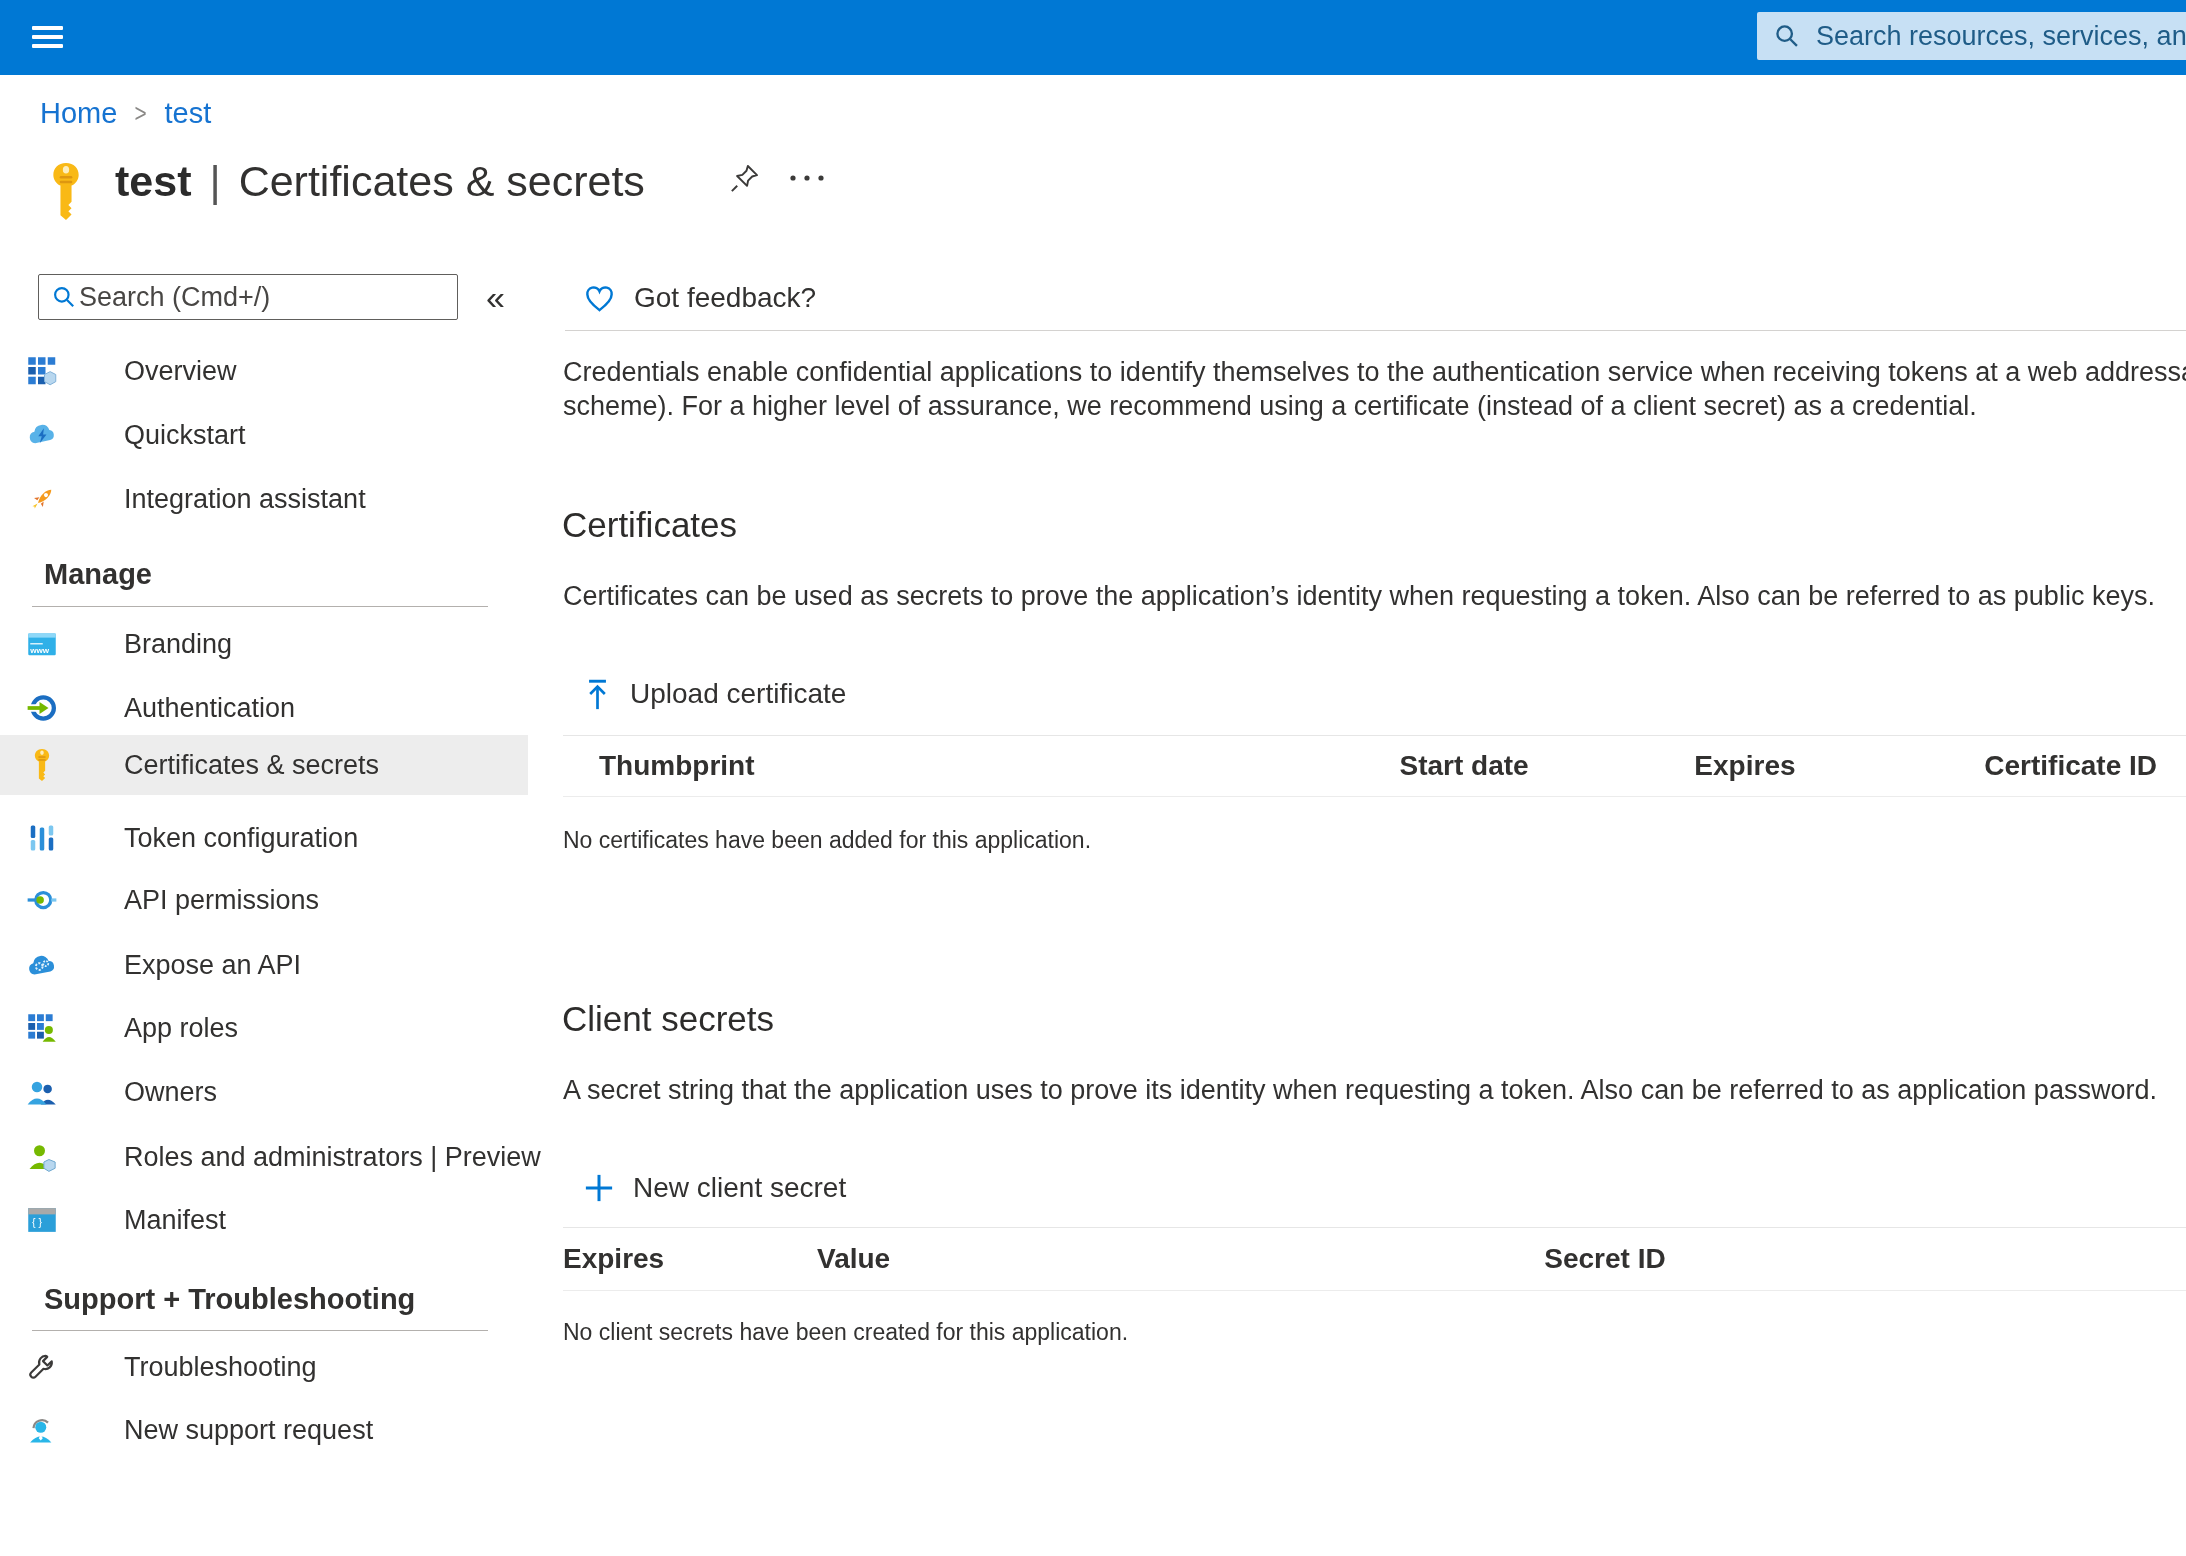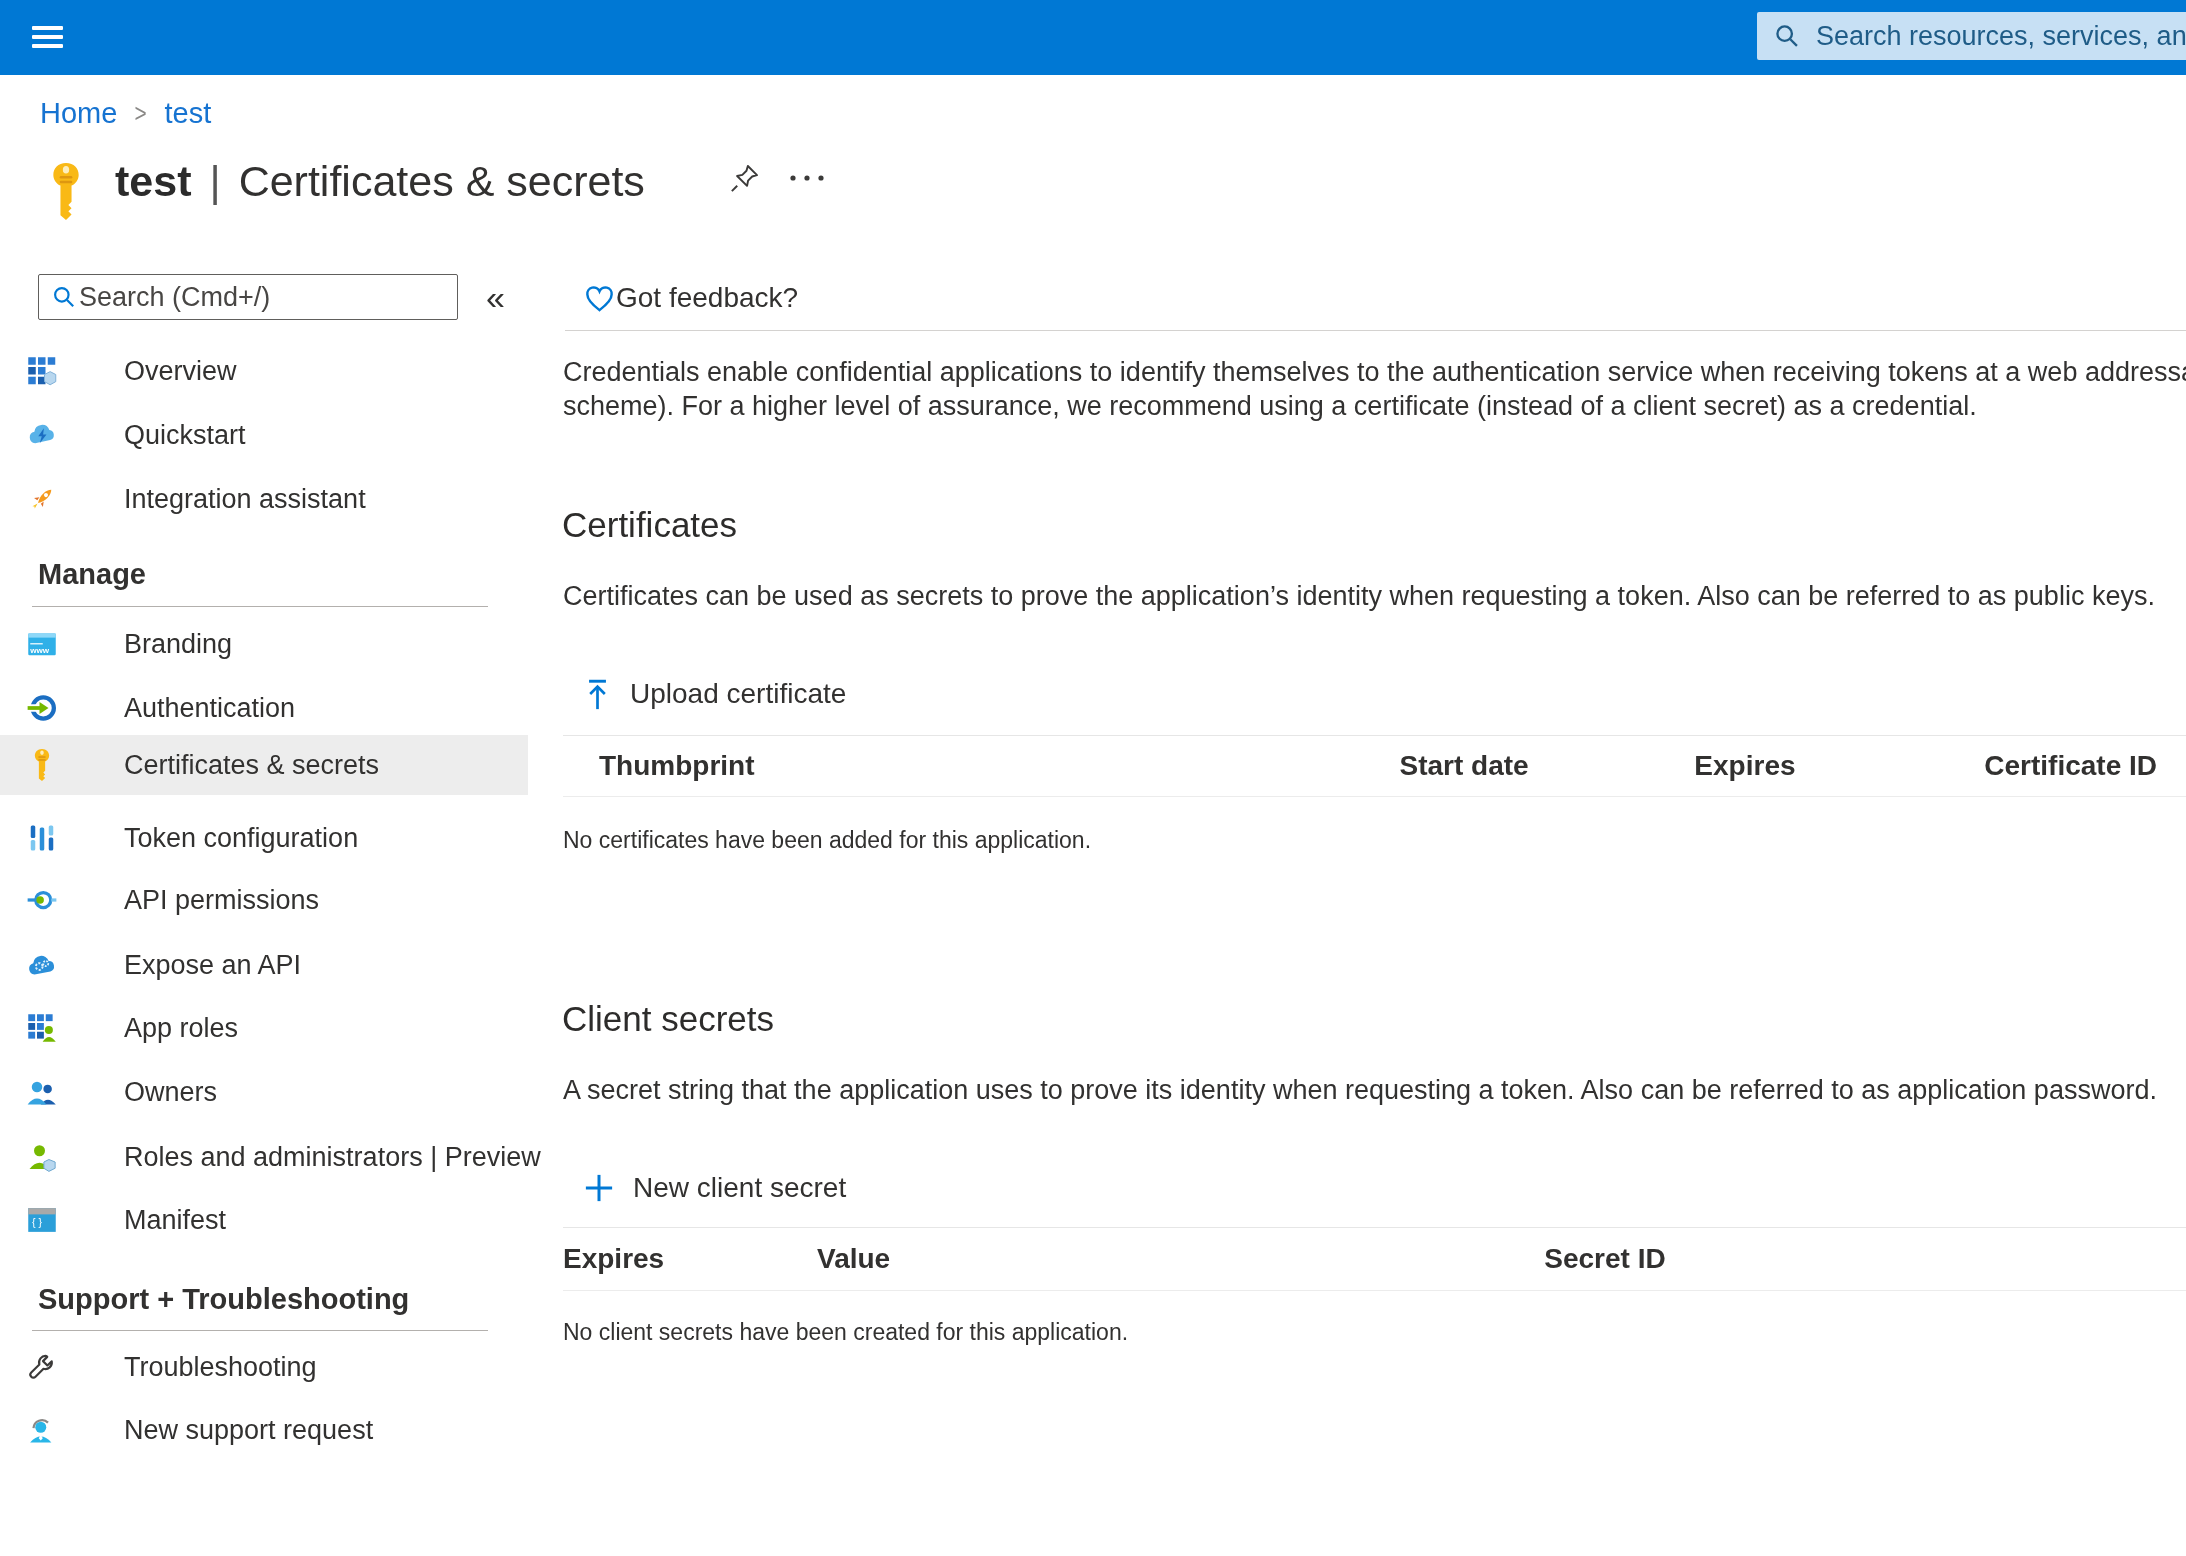--- a/index.html
+++ b/index.html
@@ -36,24 +36,24 @@
     border-radius:2px;display:flex;align-items:center;padding-left:12px;box-sizing:border-box;background:#fff;}
   .side-search input{background:transparent;border:none;outline:none;flex:1;
     font-family:"Liberation Sans",sans-serif;font-size:27px;color:#484644;}
   .side-search input::placeholder{color:#484644;opacity:1;}
   .collapse{position:absolute;left:486px;top:278px;font-size:34px;color:#323130;cursor:pointer;}
   .nav-row{position:absolute;left:0;width:528px;height:64px;display:flex;align-items:center;
     padding-left:26px;box-sizing:border-box;cursor:pointer;font-size:27px;color:#323130;gap:47px;}
   .nav-row.selected{background:#ededed;height:60px;}
   .nav-icon{width:31px;height:31px;flex:0 0 31px;margin-right:20px;display:flex;align-items:center;justify-content:center;}
   .nav-label{white-space:nowrap;}
-  .section-hdr{position:absolute;left:38px;font-size:29px;font-weight:bold;color:#323130;white-space:nowrap;}
+  .section-hdr{position:absolute;left:44px;font-size:29px;font-weight:bold;color:#323130;white-space:nowrap;}
   .side-divider{position:absolute;left:32px;width:456px;height:1px;background:#b3b0ad;}
   
-  .feedback-row{position:absolute;left:584px;top:281px;height:34px;display:flex;align-items:center;gap:1px;
+  .feedback-row{position:absolute;left:584px;top:281px;height:34px;display:flex;align-items:center;gap:19px;
     font-size:28px;color:#323130;cursor:pointer;}
   .divider1{position:absolute;left:565px;top:330px;width:1621px;height:1px;background:#d4d2d0;}
   .intro{position:absolute;left:563px;top:355px;font-size:27px;line-height:34px;color:#323130;white-space:nowrap;}
   .sec-heading{position:absolute;left:562px;font-size:35px;color:#2d2c2b;white-space:nowrap;}
   .sec-desc{position:absolute;left:563px;font-size:27px;color:#323130;white-space:nowrap;}
   .cmd-row{position:absolute;left:584px;display:flex;align-items:center;gap:19px;font-size:28px;
     color:#323130;cursor:pointer;height:36px;}
   .tbl{position:absolute;left:563px;width:1623px;border-top:1px solid #e6e6e6;}
   .tbl-head{display:flex;align-items:center;border-bottom:1px solid #ececec;
     font-size:28px;font-weight:bold;color:#323130;}

